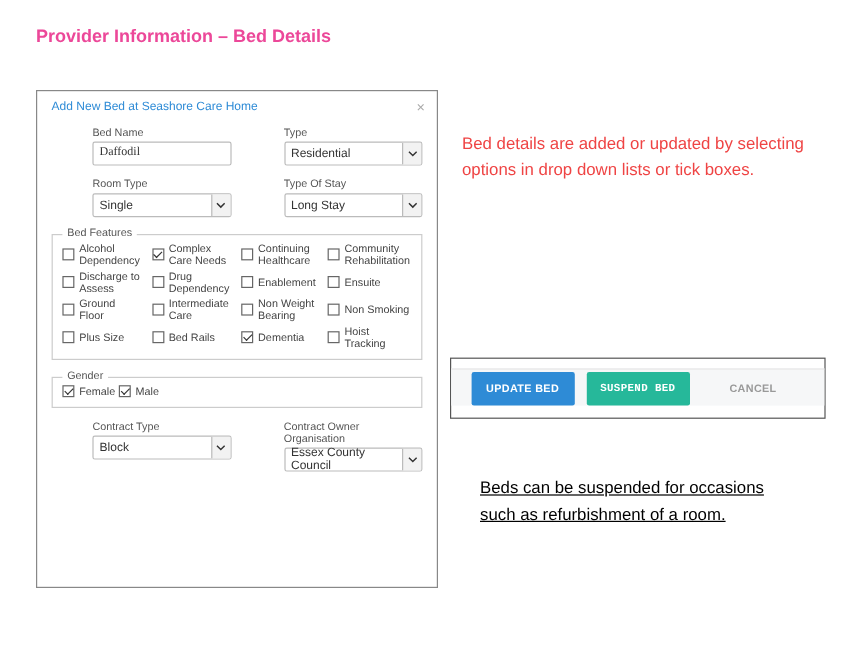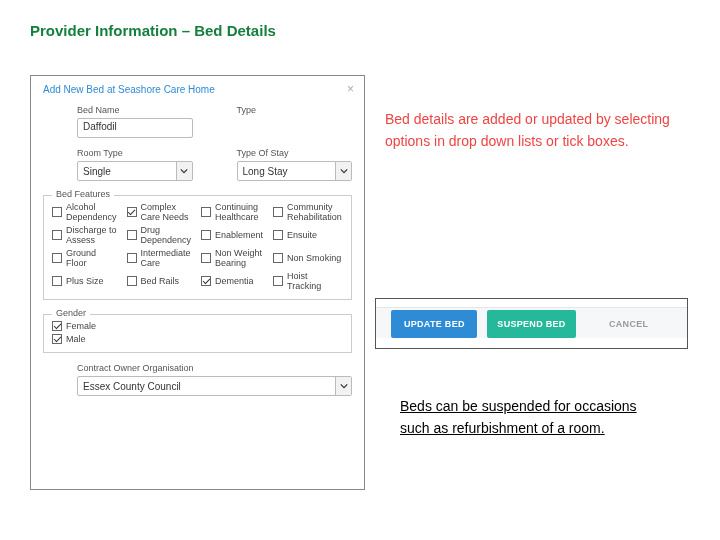--- a/index.html
+++ b/index.html
@@ -6,21 +6,21 @@
   body {
     font-family: Arial, sans-serif;
     background: #fff;
     width: 720px;
     height: 540px;
     position: relative;
   }
   .page-title {
     font-size: 15px;
     font-weight: bold;
-    color: #15803d;
+    color: #ec4899;
     padding: 22px 0 0 30px;
   }
   .modal-box {
     position: absolute;
     left: 30px;
     top: 75px;
     width: 335px;
     height: 415px;
     border: 1px solid #888;
     background: #fff;
@@ -59,20 +59,21 @@
     margin-bottom: 3px;
   }
   .text-input {
     border: 1px solid #bbb;
     border-radius: 2px;
     height: 20px;
     padding: 2px 5px;
     font-size: 10px;
     color: #333;
     background: #fff;
+    font-family: Liberation Serif, serif;
   }
   .select-input {
     position: relative;
     border: 1px solid #bbb;
     border-radius: 2px;
     height: 20px;
     padding: 2px 18px 2px 5px;
     font-size: 10px;
     color: #333;
     background: #fff;
@@ -132,21 +133,21 @@
   .checkbox.checked::after {
     content: "";
     width: 6px;
     height: 3px;
     border-left: 1.5px solid #333;
     border-bottom: 1.5px solid #333;
     transform: rotate(-45deg) translate(0.5px,-0.5px);
   }
   .check-col {
     display: flex;
-    flex-direction: column;
+    flex-direction: row;
     gap: 3px;
   }
 
   
   .annotation-1 {
     position: absolute;
     left: 385px;
     top: 108px;
     width: 300px;
     font-size: 14px;
@@ -198,39 +199,47 @@
     justify-content: center;
     font-size: 9px;
     font-weight: bold;
     letter-spacing: 0.3px;
     color: #fff;
     border-radius: 2px;
     cursor: pointer;
     min-width: 86px;
   }
   .btn-update { background: #2e8bd6; }
-  .btn-suspend { background: #26b89a; }
+  .btn-suspend { background: #26b89a; font-family: Liberation Mono, monospace; }
   .btn-cancel { background: transparent; color: #999; }
 </style>
 </head>
 <body>
 
 <div class="page-title">Provider Information – Bed Details</div>
 
 <div class="modal-box">
   <span class="modal-close">×</span>
   <div class="modal-title">Add New Bed at Seashore Care Home</div>
 
   <div class="row">
     <div class="col">
       <span class="field-label">Bed Name</span>
       <div class="text-input">Daffodil</div>
     </div>
     <div class="col">
       <span class="field-label">Type</span>
+      <div class="select-input">
+        <span>Residential</span>
+        <span class="select-chevron">
+            <svg viewBox="0 0 10 10">
+              <path d="M1 3 L5 7 L9 3" fill="none" stroke="#333" stroke-width="1.5"></path>
+            </svg>
+          </span>
+      </div>
     </div>
   </div>
 
   <div class="row">
     <div class="col">
       <span class="field-label">Room Type</span>
       <div class="select-input">
         <span>Single</span>
         <span class="select-chevron">
             <svg viewBox="0 0 10 10">
@@ -330,20 +339,31 @@
           <span>Female</span>
         </div>
         <div class="check-item">
           <span class="checkbox checked"></span>
           <span>Male</span>
         </div>
       </div>
   </div>
 
   <div class="row">
+    <div class="col">
+      <span class="field-label">Contract Type</span>
+      <div class="select-input">
+        <span>Block</span>
+        <span class="select-chevron">
+            <svg viewBox="0 0 10 10">
+              <path d="M1 3 L5 7 L9 3" fill="none" stroke="#333" stroke-width="1.5"></path>
+            </svg>
+          </span>
+      </div>
+    </div>
     <div class="col">
       <span class="field-label">Contract Owner Organisation</span>
       <div class="select-input">
         <span>Essex County Council</span>
         <span class="select-chevron">
             <svg viewBox="0 0 10 10">
               <path d="M1 3 L5 7 L9 3" fill="none" stroke="#333" stroke-width="1.5"></path>
             </svg>
           </span>
       </div>

